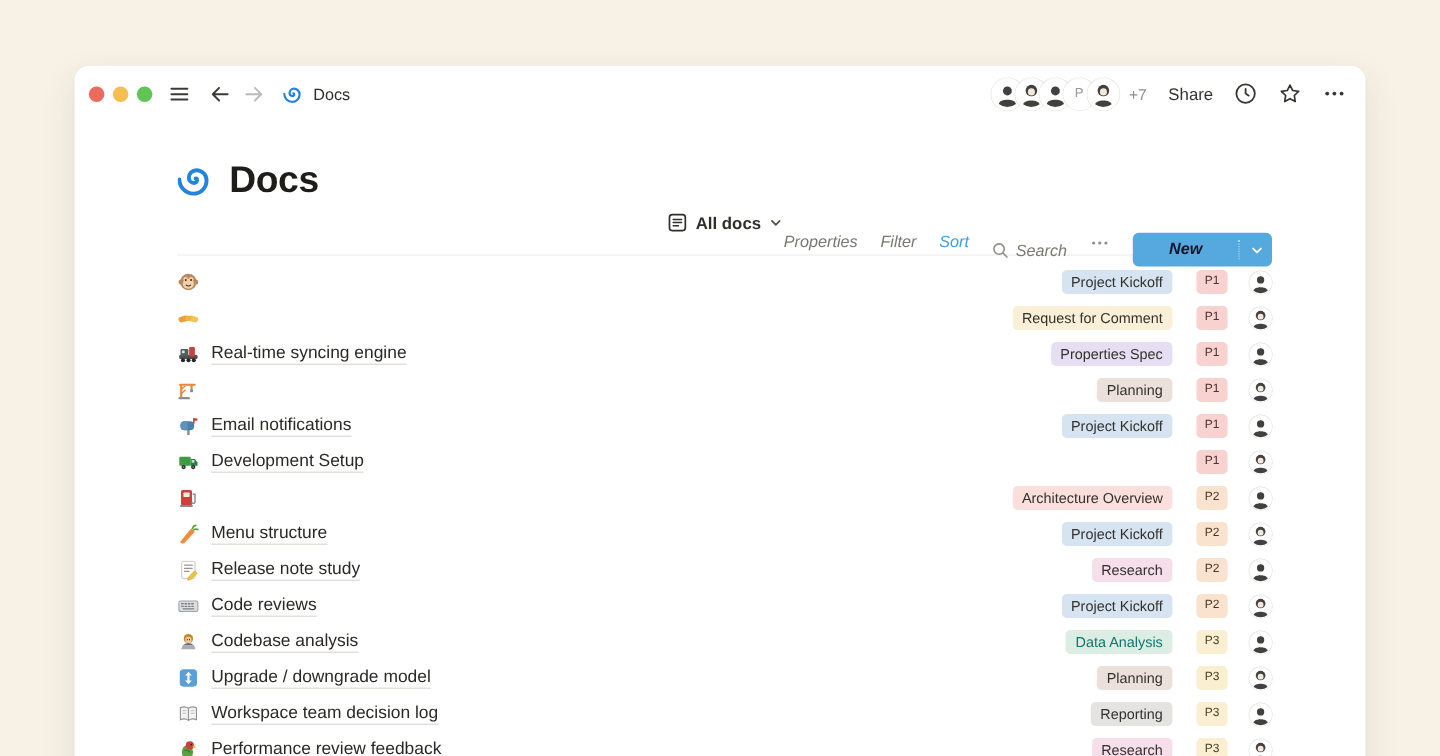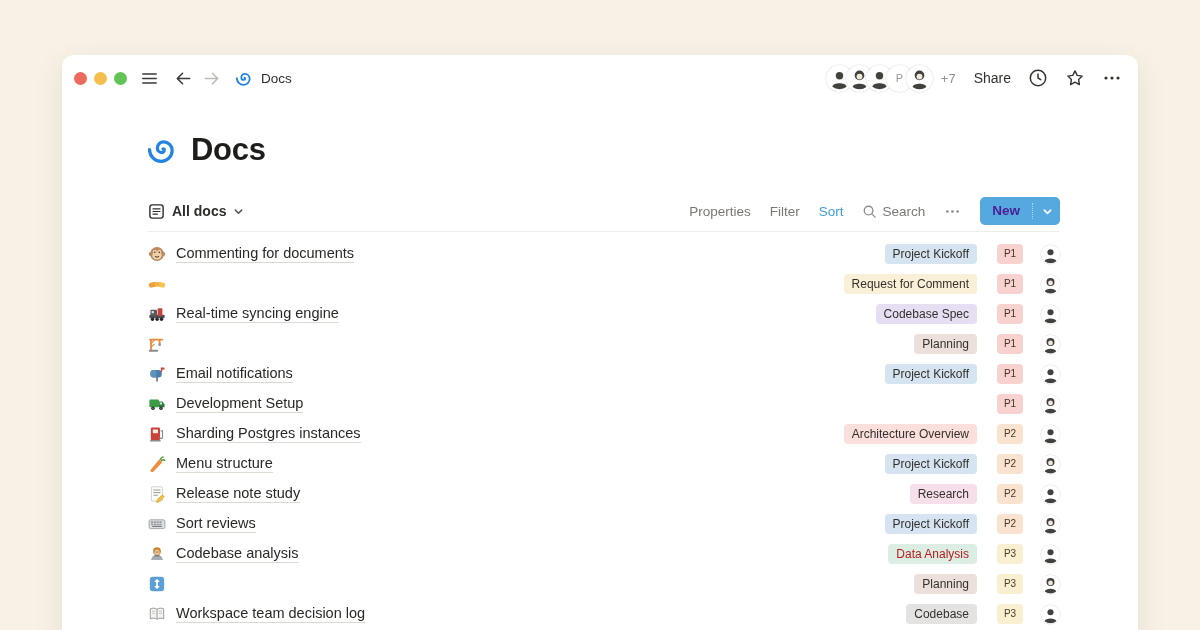--- a/index.html
+++ b/index.html
@@ -24,28 +24,28 @@
     font-size:11px;color:#9A9894;overflow:hidden;}
   .stack-av + .stack-av{margin-left:-7px;}
   .overflow-count{margin-left:8px;font-size:13px;color:#91908C;}
   .share-btn{margin-left:18px;font-size:14px;color:#33322F;cursor:pointer;}
   .tb-action{margin-left:17px;display:flex;align-items:center;cursor:pointer;}
   
   .content{padding:0 78px 0 86px;}
   .page-head{display:flex;align-items:center;gap:13px;margin-top:31px;}
   .page-title{font-size:31px;font-weight:700;color:#1E1D1A;letter-spacing:-.3px;}
   
-  .toolbar{display:flex;align-items:center;margin-top:28px;height:30px;}
+  .toolbar{display:flex;align-items:center;margin-top:9px;height:30px;flex-direction:column;}
   .view-switcher{display:flex;align-items:center;gap:7px;cursor:pointer;}
   .view-label{font-size:14px;font-weight:700;color:#2F2E2B;}
-  .tb-tools{margin-left:auto;display:flex;align-items:center;gap:19px;}
+  .tb-tools{margin-left:auto;display:flex;gap:19px;font-style:italic;}
   .tool-label{font-size:13.5px;color:#7A7872;cursor:pointer;}
   .tool-search{display:flex;align-items:center;gap:5px;cursor:pointer;}
   .new-btn{display:flex;align-items:center;height:28px;border-radius:5px;overflow:hidden;cursor:pointer;}
-  .new-main{padding:0 12px;color:#4c1d95;font-size:13.5px;font-weight:600;line-height:28px;}
+  .new-main{padding:0 30px;color:#0f172a;font-size:13.5px;font-weight:600;line-height:28px;}
   .new-div{width:1px;height:16px;border-left:1px dotted rgba(255,255,255,.55);}
   .new-caret{width:26px;display:flex;align-items:center;justify-content:center;}
   .divider{border-bottom:1px solid #EFEDEA;margin-top:5px;}
   
   .docs-list{margin-top:7px;}
   .doc-row{display:flex;align-items:center;height:30px;cursor:pointer;}
   .doc-icon{width:18px;height:18px;display:flex;align-items:center;justify-content:center;flex:none;}
   .doc-title{margin-left:10px;font-size:14.5px;font-weight:500;color:#2A2925;
     border-bottom:1px solid #DCD9D3;padding-bottom:1px;white-space:nowrap;}
   .row-end{margin-left:auto;display:flex;align-items:center;}
@@ -215,21 +215,20 @@
               <circle cx="15.1" cy="9" r="2.1" fill="#B98A5E"></circle>
               <circle cx="9" cy="9" r="6.9" fill="#B98A5E"></circle>
               <ellipse cx="9" cy="10.4" rx="4.7" ry="4.2" fill="#F0D0AC"></ellipse>
               <ellipse cx="6.7" cy="6.8" rx="1.9" ry="2" fill="#F0D0AC"></ellipse>
               <ellipse cx="11.3" cy="6.8" rx="1.9" ry="2" fill="#F0D0AC"></ellipse>
               <circle cx="6.8" cy="7.3" r=".8" fill="#3A2A1A"></circle>
               <circle cx="11.2" cy="7.3" r=".8" fill="#3A2A1A"></circle>
               <path d="M7.2 11.6q1.8 1.5 3.6 0" stroke="#3A2A1A" stroke-width=".9" fill="none" stroke-linecap="round"></path>
             </svg>
           </span>
-          <span class="doc-title">Commenting for documents</span>
           <span class="row-end">
             <span class="doc-tag" style="background:#D6E4F2;color:#33312C">Project Kickoff</span>
             <span class="pri-wrap">
               <span class="pri-badge" style="background:#F8D2CE;color:#46332F">P1</span>
             </span>
             <span class="assignee">
               <svg viewBox="0 0 18 18" width="100%" height="100%">
                 <circle cx="9" cy="9" r="9" fill="#fff"></circle>
                 <circle cx="9" cy="6.9" r="2.9" fill="#43413D"></circle>
                 <path d="M3.4 15.4c.7-3.6 10.5-3.6 11.2 0a9 9 0 0 1-11.2 0z" fill="#43413D"></path>
@@ -267,21 +266,21 @@
               <rect x="2.4" y="4.8" width="6.6" height="6.2" rx="1" fill="#5A5A5E"></rect>
               <rect x="9.6" y="3.2" width="4.8" height="7.8" rx="1" fill="#C9433A"></rect>
               <rect x="3.6" y="6" width="2.3" height="2.3" rx=".4" fill="#CFE3EE"></rect>
               <circle cx="4.5" cy="14.2" r="1.7" fill="#26262A"></circle>
               <circle cx="9.1" cy="14.2" r="1.7" fill="#26262A"></circle>
               <circle cx="13.5" cy="14.2" r="1.7" fill="#26262A"></circle>
             </svg>
           </span>
           <span class="doc-title">Real-time syncing engine</span>
           <span class="row-end">
-            <span class="doc-tag" style="background:#E6DEF2;color:#33312C">Codebase Spec</span>
+            <span class="doc-tag" style="background:#E6DEF2;color:#33312C">Properties Spec</span>
             <span class="pri-wrap">
               <span class="pri-badge" style="background:#F8D2CE;color:#46332F">P1</span>
             </span>
             <span class="assignee">
               <svg viewBox="0 0 18 18" width="100%" height="100%">
                 <circle cx="9" cy="9" r="9" fill="#fff"></circle>
                 <circle cx="9" cy="6.9" r="2.9" fill="#43413D"></circle>
                 <path d="M3.4 15.4c.7-3.6 10.5-3.6 11.2 0a9 9 0 0 1-11.2 0z" fill="#43413D"></path>
               </svg>
             </span>
@@ -365,21 +364,20 @@
         </div>
         <div class="doc-row">
           <span class="doc-icon">
             <svg viewBox="0 0 18 18" width="18" height="18">
               <rect x="2.8" y="2.4" width="9.2" height="13" rx="1.4" fill="#C9433A"></rect>
               <rect x="4.8" y="4.4" width="5.2" height="3.8" rx=".6" fill="#F3E9E7"></rect>
               <path d="M12.6 5.8h1.9v6.4a1.35 1.35 0 0 1-2.7 0" stroke="#8A8A8E" stroke-width="1.2" fill="none"></path>
               <rect x="2" y="14.9" width="10.8" height="1.7" rx=".85" fill="#8A8A8E"></rect>
             </svg>
           </span>
-          <span class="doc-title">Sharding Postgres instances</span>
           <span class="row-end">
             <span class="doc-tag" style="background:#FBDFDC;color:#33312C">Architecture Overview</span>
             <span class="pri-wrap">
               <span class="pri-badge" style="background:#FAE3CE;color:#4A382B">P2</span>
             </span>
             <span class="assignee">
               <svg viewBox="0 0 18 18" width="100%" height="100%">
                 <circle cx="9" cy="9" r="9" fill="#fff"></circle>
                 <circle cx="9" cy="6.9" r="2.9" fill="#43413D"></circle>
                 <path d="M3.4 15.4c.7-3.6 10.5-3.6 11.2 0a9 9 0 0 1-11.2 0z" fill="#43413D"></path>
@@ -433,21 +431,21 @@
             </span>
           </span>
         </div>
         <div class="doc-row">
           <span class="doc-icon">
             <svg viewBox="0 0 18 18" width="18" height="18">
               <rect x="1.1" y="4.8" width="15.8" height="8.8" rx="1.4" fill="#DCDEE0" stroke="#9EA2A6" stroke-width=".9"></rect>
               <path d="M3.4 7.1h1.3M6.2 7.1h1.3M9 7.1h1.3M11.8 7.1h1.3M3.4 9.3h1.3M6.2 9.3h1.3M9 9.3h1.3M11.8 9.3h1.3M4.6 11.4h8.8" stroke="#7B7F83" stroke-width="1.1" stroke-linecap="round"></path>
             </svg>
           </span>
-          <span class="doc-title">Sort reviews</span>
+          <span class="doc-title">Code reviews</span>
           <span class="row-end">
             <span class="doc-tag" style="background:#D6E4F2;color:#33312C">Project Kickoff</span>
             <span class="pri-wrap">
               <span class="pri-badge" style="background:#FAE3CE;color:#4A382B">P2</span>
             </span>
             <span class="assignee">
               <svg viewBox="0 0 18 18" width="100%" height="100%">
                 <circle cx="9" cy="9" r="9" fill="#fff"></circle>
                 <circle cx="9" cy="6.6" r="3.8" fill="#43413D"></circle>
                 <circle cx="9" cy="7.5" r="2.3" fill="#F1E7DA"></circle>
@@ -463,41 +461,42 @@
               <circle cx="9" cy="7.3" r="2.6" fill="#F0C9A0"></circle>
               <circle cx="8.1" cy="7.1" r=".5" fill="#3A2A1A"></circle>
               <circle cx="9.9" cy="7.1" r=".5" fill="#3A2A1A"></circle>
               <path d="M4.2 12.6q1.6-2.8 4.8-2.8t4.8 2.8z" fill="#6B7076"></path>
               <rect x="5.2" y="11.6" width="7.6" height="2.2" fill="#C6CBD1"></rect>
               <path d="M3 15l1.3-3.2h9.4L15 15z" fill="#A8ADB4"></path>
             </svg>
           </span>
           <span class="doc-title">Codebase analysis</span>
           <span class="row-end">
-            <span class="doc-tag" style="background:#DCEDE3;color:#b91c1c">Data Analysis</span>
+            <span class="doc-tag" style="background:#DCEDE3;color:#0f766e">Data Analysis</span>
             <span class="pri-wrap">
               <span class="pri-badge" style="background:#FBEFD1;color:#4A3F28">P3</span>
             </span>
             <span class="assignee">
               <svg viewBox="0 0 18 18" width="100%" height="100%">
                 <circle cx="9" cy="9" r="9" fill="#fff"></circle>
                 <circle cx="9" cy="6.9" r="2.9" fill="#43413D"></circle>
                 <path d="M3.4 15.4c.7-3.6 10.5-3.6 11.2 0a9 9 0 0 1-11.2 0z" fill="#43413D"></path>
               </svg>
             </span>
           </span>
         </div>
         <div class="doc-row">
           <span class="doc-icon">
             <svg viewBox="0 0 18 18" width="18" height="18">
               <rect x="1.8" y="1.8" width="14.4" height="14.4" rx="3.2" fill="#5C9FD6"></rect>
               <path d="M9 3.8l2.8 3.2H6.2zM9 14.2l2.8-3.2H6.2z" fill="#fff"></path>
               <rect x="8.1" y="6.4" width="1.8" height="5.2" fill="#fff"></rect>
             </svg>
           </span>
+          <span class="doc-title">Upgrade / downgrade model</span>
           <span class="row-end">
             <span class="doc-tag" style="background:#ECE1DA;color:#33312C">Planning</span>
             <span class="pri-wrap">
               <span class="pri-badge" style="background:#FBEFD1;color:#4A3F28">P3</span>
             </span>
             <span class="assignee">
               <svg viewBox="0 0 18 18" width="100%" height="100%">
                 <circle cx="9" cy="9" r="9" fill="#fff"></circle>
                 <circle cx="9" cy="6.6" r="3.8" fill="#43413D"></circle>
                 <circle cx="9" cy="7.5" r="2.3" fill="#F1E7DA"></circle>
@@ -509,21 +508,21 @@
         <div class="doc-row">
           <span class="doc-icon">
             <svg viewBox="0 0 18 18" width="18" height="18">
               <path d="M9 4.2C7.2 2.9 4.3 2.9 2.3 3.8V13.7C4.3 12.9 7.2 13 9 14.3C10.8 13 13.7 12.9 15.7 13.7V3.8C13.7 2.9 10.8 2.9 9 4.2Z" fill="#F6F3EE" stroke="#8E9297" stroke-width=".9"></path>
               <path d="M9 4.2V14.3" stroke="#8E9297" stroke-width=".9"></path>
               <path d="M4 6.2h3.2M4 8.4h3.2M10.8 6.2H14M10.8 8.4H14" stroke="#B9BDC1" stroke-width=".8"></path>
             </svg>
           </span>
           <span class="doc-title">Workspace team decision log</span>
           <span class="row-end">
-            <span class="doc-tag" style="background:#E4E3E1;color:#33312C">Codebase</span>
+            <span class="doc-tag" style="background:#E4E3E1;color:#33312C">Reporting</span>
             <span class="pri-wrap">
               <span class="pri-badge" style="background:#FBEFD1;color:#4A3F28">P3</span>
             </span>
             <span class="assignee">
               <svg viewBox="0 0 18 18" width="100%" height="100%">
                 <circle cx="9" cy="9" r="9" fill="#fff"></circle>
                 <circle cx="9" cy="6.9" r="2.9" fill="#43413D"></circle>
                 <path d="M3.4 15.4c.7-3.6 10.5-3.6 11.2 0a9 9 0 0 1-11.2 0z" fill="#43413D"></path>
               </svg>
             </span>

